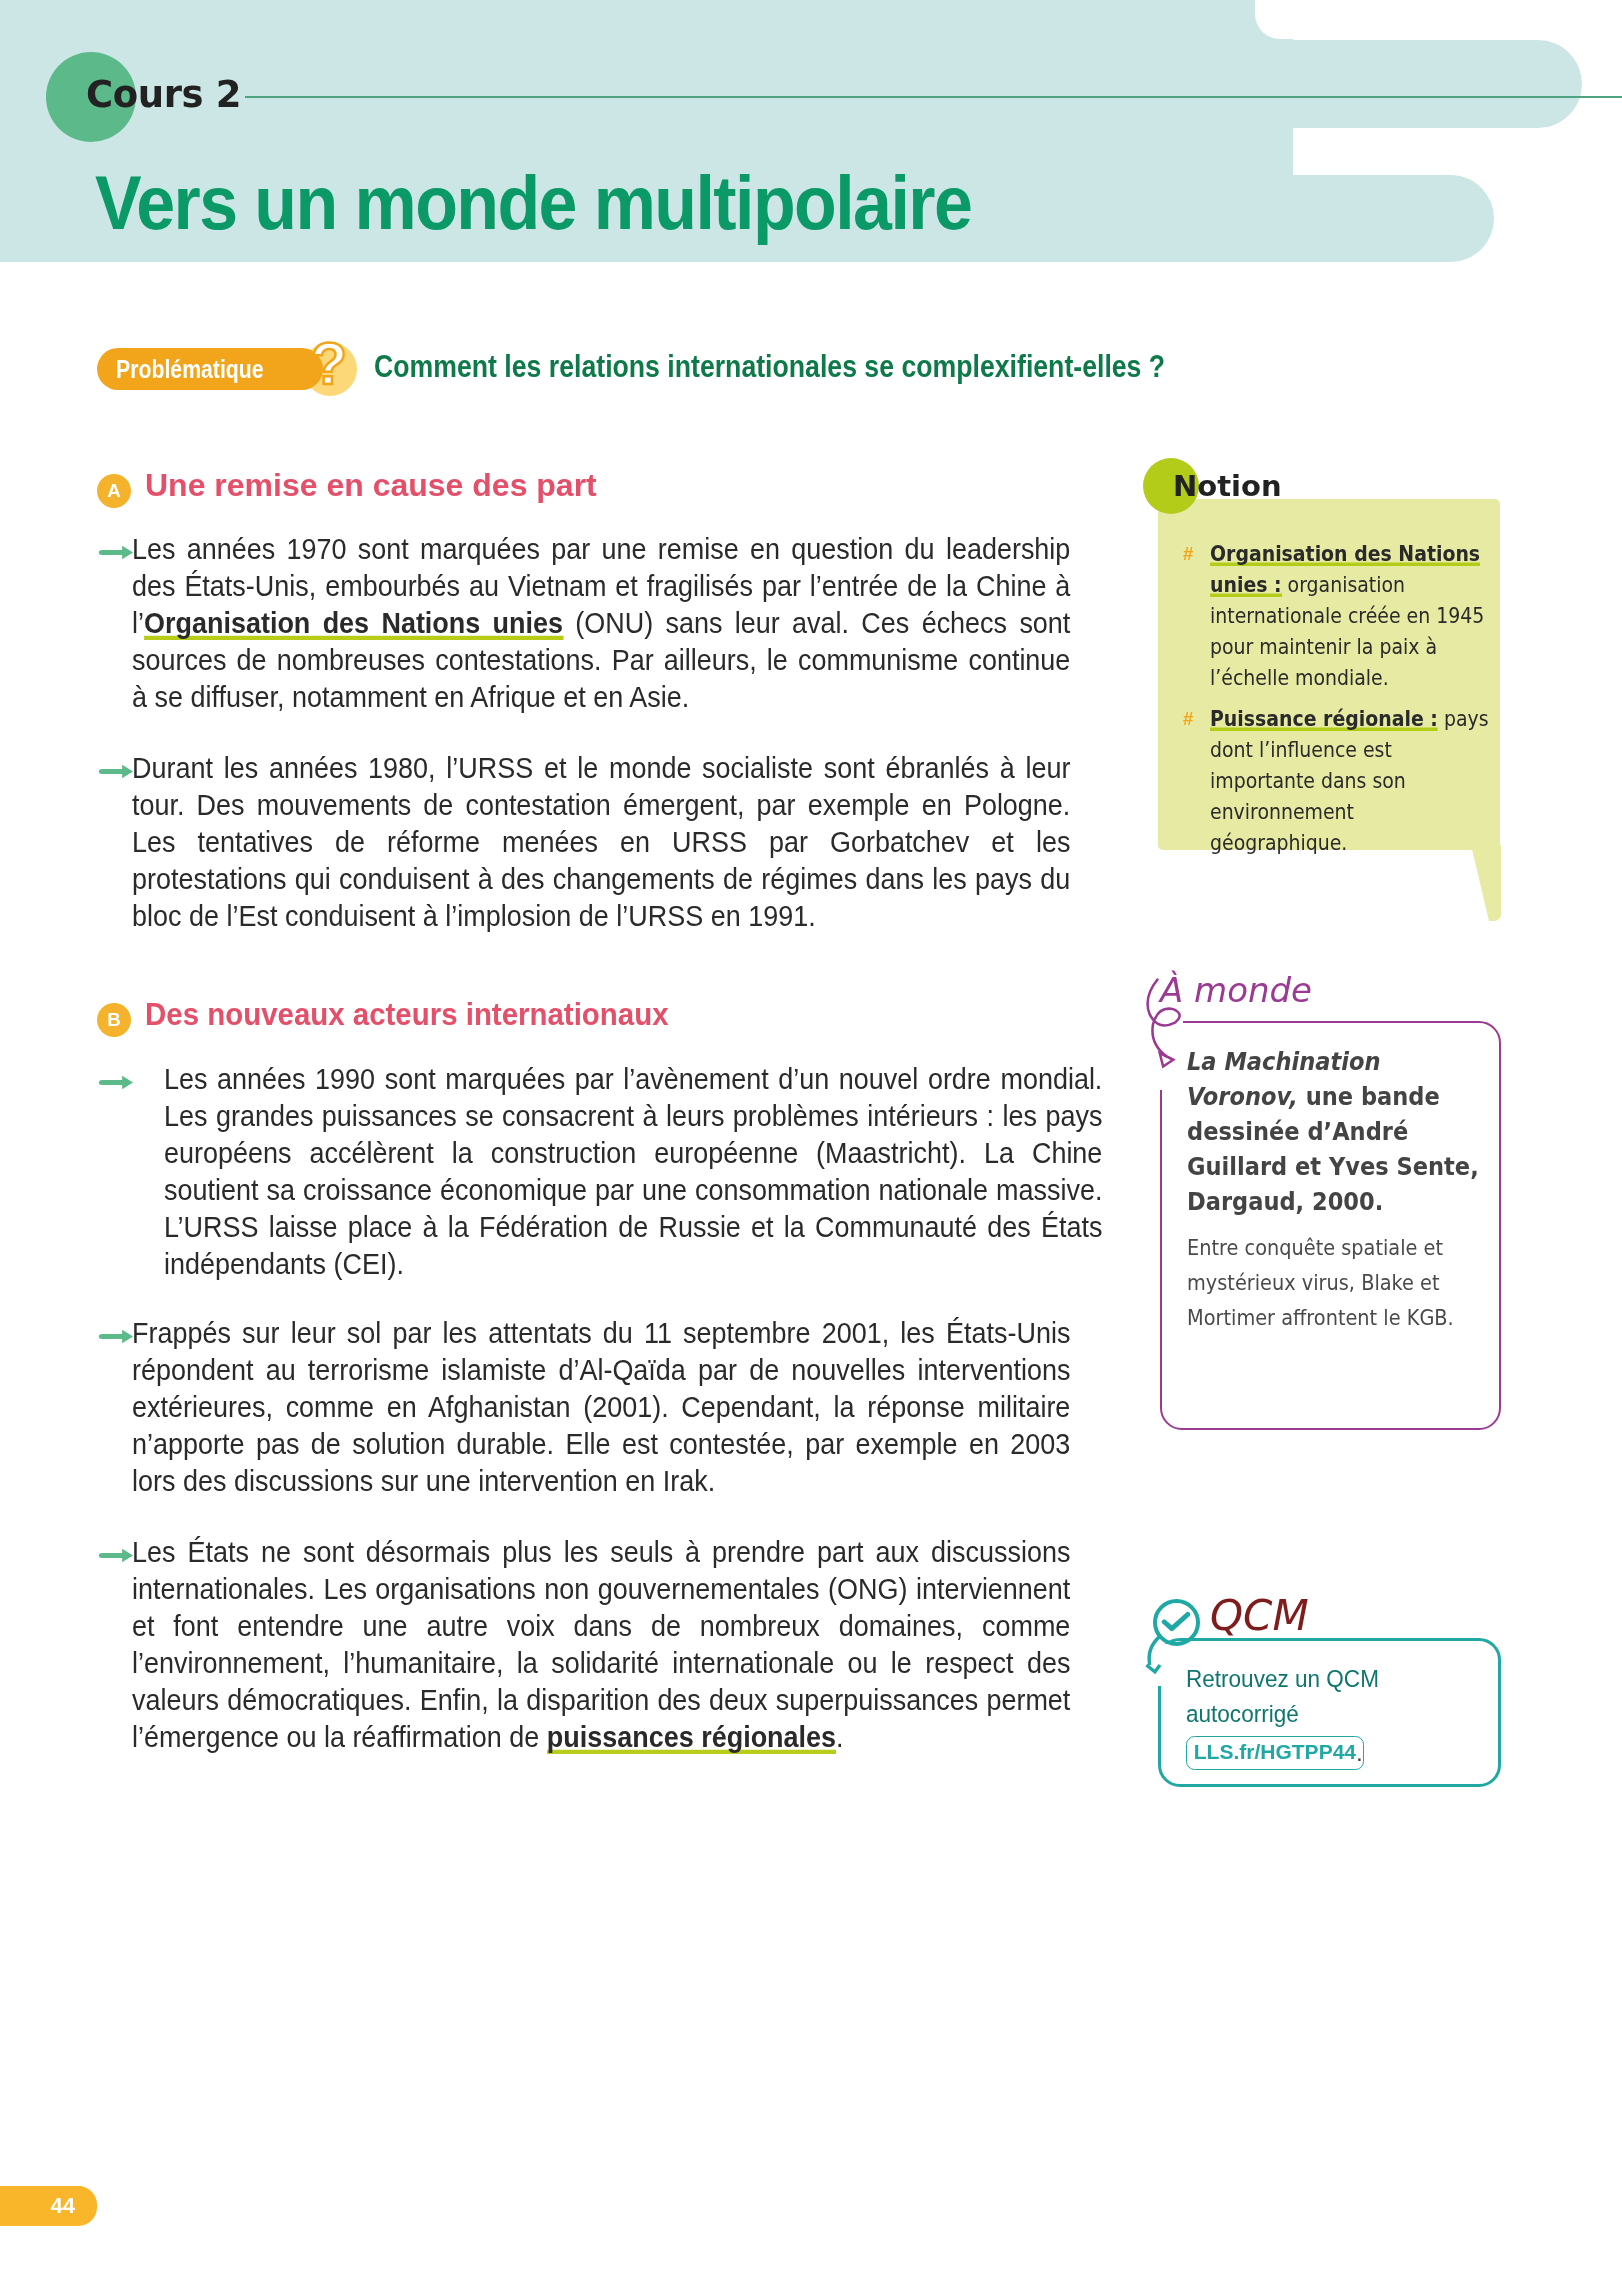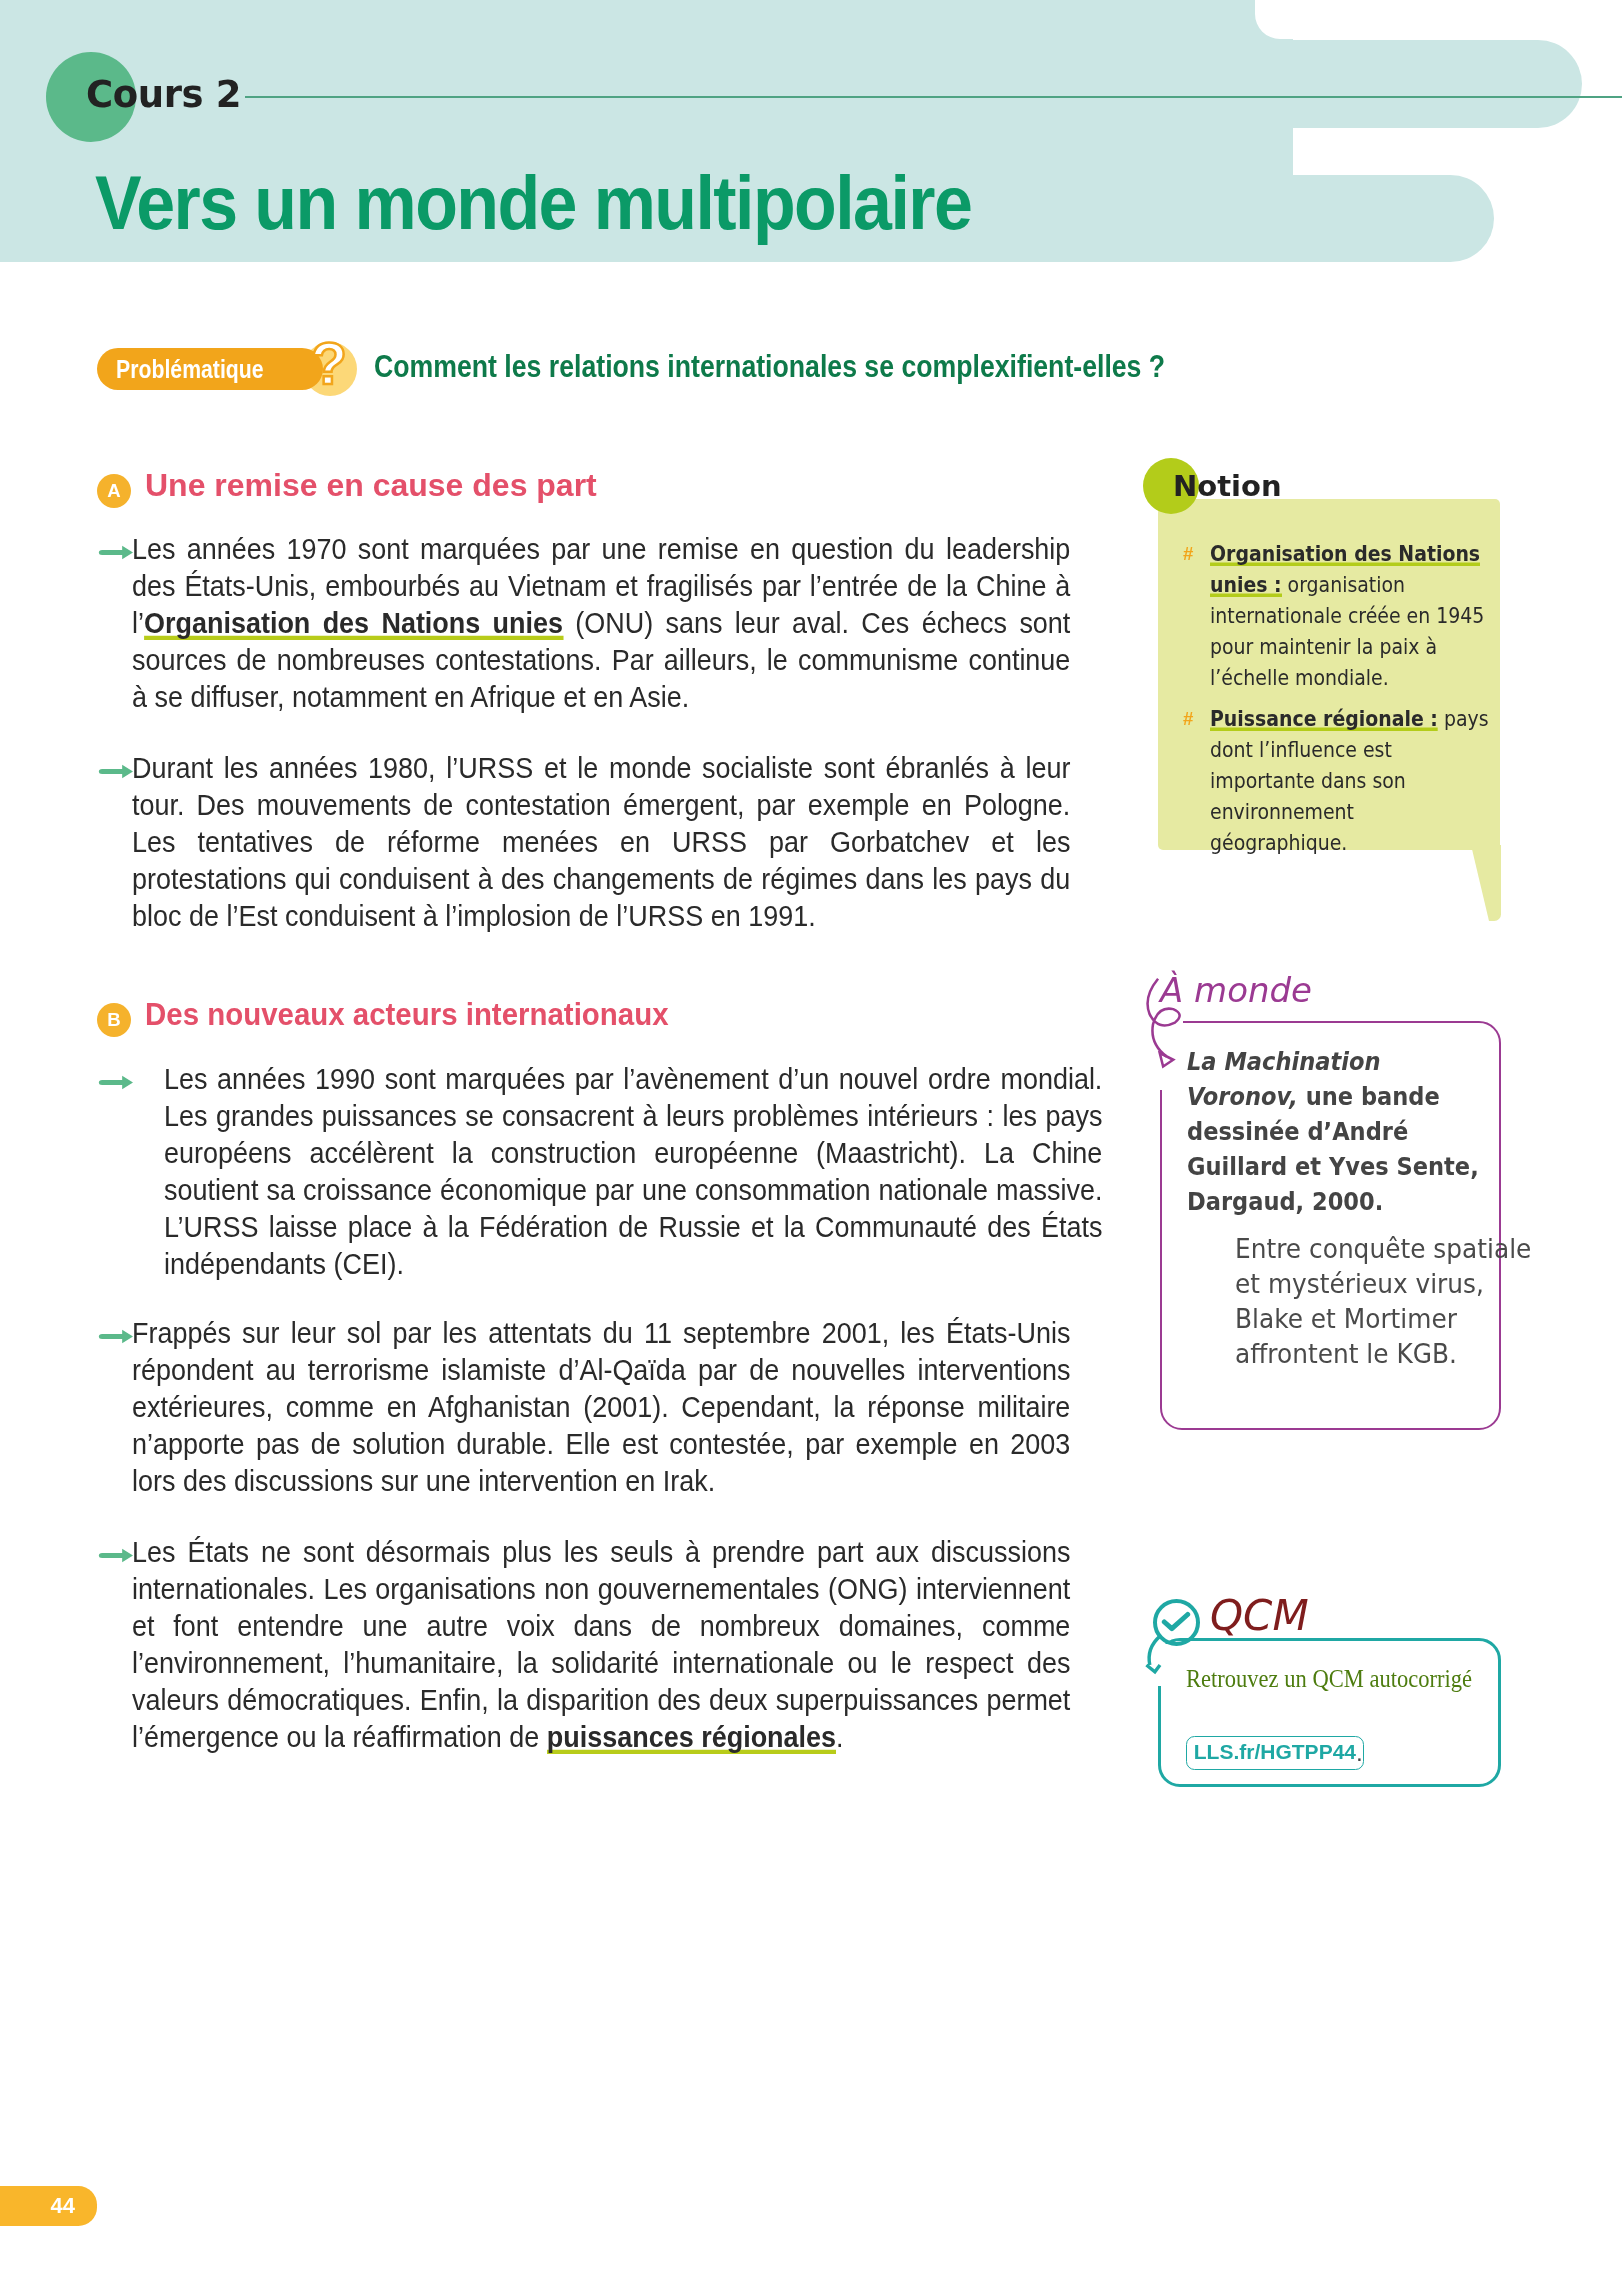--- a/index.html
+++ b/index.html
@@ -45,31 +45,31 @@
   .notion-item .inner { display: block; transform: scaleX(0.9); transform-origin: left top; width: 310px; }
   .notion-hash { position: absolute; left: 1183px; font-weight: bold; font-size: 18.6px; color: #f2a51b; }
   .nkw { font-weight: bold; box-shadow: inset 0 -3.4px 0 #b3cc1a; }
 
   
   .alire-title { position: absolute; left: 1160px; top: 970px; font-family: "DejaVu Sans", sans-serif; font-style: italic; font-size: 34px; color: #9b3a92; }
   .alire-box { position: absolute; left: 1160px; top: 1021px; width: 341px; height: 409px; border: 2.5px solid #9b3a92; border-radius: 22px; }
   .alire-loop { position: absolute; left: 1141px; top: 972px; width: 51px; height: 135px; }
   .alire-book { position: absolute; left: 1187px; top: 1044px; width: 304px; font-family: "DejaVu Sans", sans-serif; font-weight: bold; font-size: 24.5px; line-height: 35px; color: #444; }
   .alire-book .inner { display: block; transform: scaleX(0.92); transform-origin: left top; width: 331px; }
-  .alire-desc { position: absolute; left: 1187px; top: 1231px; width: 304px; font-family: "DejaVu Sans", sans-serif; font-size: 27px; line-height: 35px; color: #4a4a4a; margin-left: 48px; }
+  .alire-desc { position: absolute; left: 1187px; top: 1231px; width: 304px; font-family: "DejaVu Sans", sans-serif; font-size: 21px; line-height: 35px; color: #4a4a4a; }
   .alire-desc .inner { display: block; transform: scaleX(0.92); transform-origin: left top; width: 331px; }
 
   
   .qcm-circle { position: absolute; left: 1153px; top: 1599px; width: 47px; height: 47px; border: 4.2px solid #1fa8a4; border-radius: 50%; }
   .qcm-check { position: absolute; left: 1161px; top: 1610px; width: 30px; height: 24px; }
   .qcm-title { position: absolute; left: 1210px; top: 1591px; font-family: "DejaVu Sans", sans-serif; font-size: 42px; color: #7f1d1d; font-style: italic; }
   .qcm-box { position: absolute; left: 1158px; top: 1638px; width: 343px; height: 149px; border: 3.4px solid #1fa8a4; border-radius: 22px; }
   .qcm-box-mask { position: absolute; left: 1149px; top: 1640px; width: 25px; height: 51px; background: #fff; }
   .qcm-hook { position: absolute; left: 1143px; top: 1631px; width: 34px; height: 68px; }
-  .qcm-text { position: absolute; left: 1186px; top: 1661px; width: 304px; font-family: Liberation Serif, serif; font-size: 24.5px; line-height: 35px; color: #4d7c0f; }
+  .qcm-text { position: absolute; left: 1186px; top: 1661px; width: 304px; font-family: Liberation Sans, sans-serif; font-size: 24.5px; line-height: 35px; color: #0f766e; }
   .qcm-text .inner { display: block; transform: scaleX(0.92); transform-origin: left top; width: 331px; }
   .qcm-link { position: absolute; left: 1186px; top: 1736px; height: 34px; padding: 0 6.8px; border: 1.7px solid #1fa8a4; border-radius: 8.5px; font-weight: bold; font-size: 21px; line-height: 30px; color: #1fa8a4; }
   .qcm-dot { position: absolute; left: 1356px; top: 1739px; font-size: 24.5px; color: #444; }
 
   
   .page-num { position: absolute; left: 0; top: 2186px; width: 97px; height: 40px; background: #f9b62b; border-radius: 0 18.6px 18.6px 0; color: #fff; font-weight: bold; font-size: 22px; line-height: 40px; text-align: right; padding-right: 22px; }
 </style>
 </head>
 <body>
 

